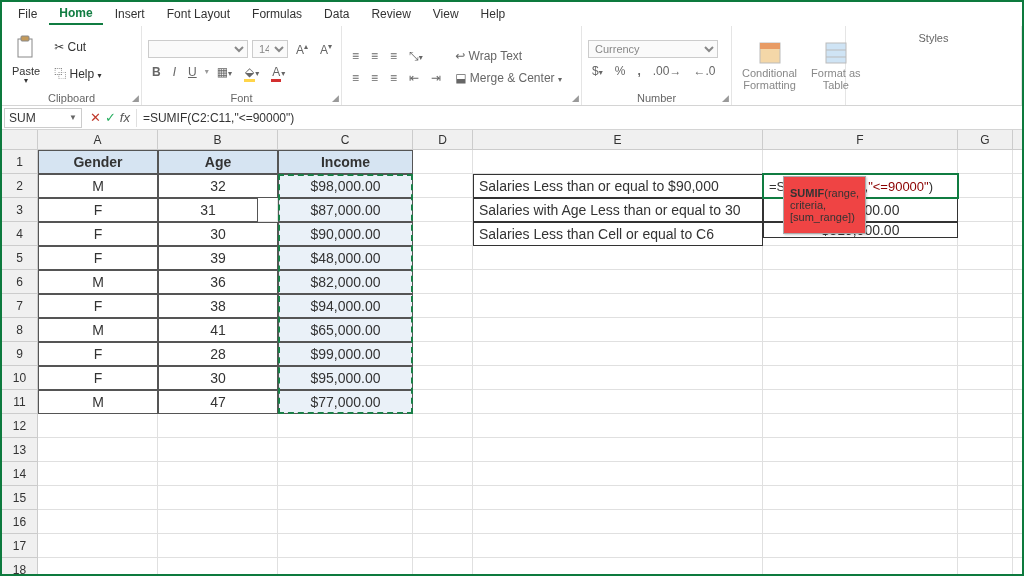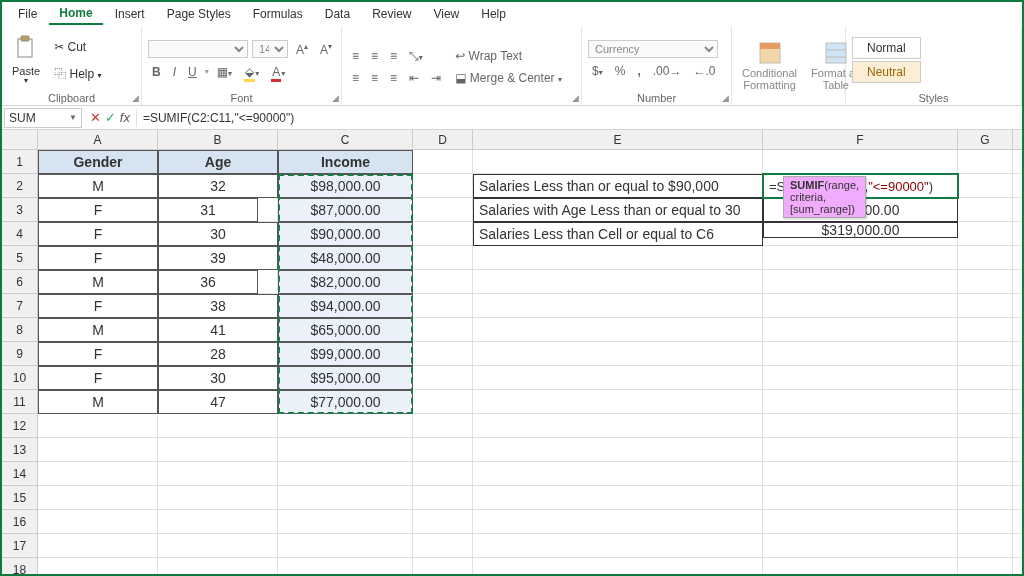--- a/index.html
+++ b/index.html
@@ -39,33 +39,33 @@
 .cells { position:absolute; left:36px; top:20px; }
 .cell { position:absolute; border-right:1px solid #e0e0e0; border-bottom:1px solid #e0e0e0; display:flex; align-items:center; padding:0 5px; font-size:14px; background:#fff; }
 .cell.header { background:#d6e4f2; font-weight:700; justify-content:center; border:1px solid #555; }
 .cell.data { border:1px solid #555; justify-content:center; }
 .cell.data.income { background:#eaf1f8; }
 .cell.bord { border:1px solid #333; }
 .cell.center { justify-content:center; }
 .marquee { position:absolute; border:2px dashed #1a7f47; pointer-events:none; animation:ants 1s linear infinite; }
 @keyframes ants { to { background-position:100% 100%; } }
 .active-cell { position:absolute; border:2px solid #107c41; pointer-events:none; }
-.tooltip { position:absolute; background:#f0abfc; border:1px solid #aaa; padding:2px 6px; font-size:11px; box-shadow:1px 1px 2px rgba(0,0,0,0.2); }
+.tooltip { position:absolute; background:#ef4444; border:1px solid #aaa; padding:10px 6px; font-size:11px; box-shadow:1px 1px 2px rgba(0,0,0,0.2); }
 .tooltip b { font-weight:700; }
 .ftoken-range { color:#3070d0; }
 .ftoken-str { color:#8b0000; }
 </style>
 </head>
 <body>
 
 <div class="menubar">
     <div class="menu">File</div>
     <div class="menu active">Home</div>
     <div class="menu">Insert</div>
-    <div class="menu">Page Styles</div>
+    <div class="menu">Font Layout</div>
     <div class="menu">Formulas</div>
     <div class="menu">Data</div>
     <div class="menu">Review</div>
     <div class="menu">View</div>
     <div class="menu">Help</div>
   </div>
 
 <div class="ribbon">
 
   <div class="rgroup" style="width:140px">
@@ -170,26 +170,20 @@
             <line x1="2" y1="16" x2="22" y2="16" stroke="#bbb"></line>
           </svg>
         <span style="white-space:pre;text-align:center">Format as
 Table</span>
       </div>
     </div>
     <div class="glabel"></div>
   </div>
 
   <div class="rgroup" style="flex:1">
-    <div class="ctrls">
-        <div class="col" style="gap:2px">
-      <div style="border:1px solid #ccc;padding:3px 14px;font-size:12px;background:#fff">Normal</div>
-      <div style="border:1px solid #ccc;padding:3px 14px;font-size:12px;background:#fbeed5;color:#9c6500">Neutral</div>
-    </div>
-      </div>
     <div class="glabel">Styles</div>
   </div>
 </div>
 
 <div class="fbar">
   <div class="namebox">
     <span>SUM</span>
     <span class="dd">▼</span>
   </div>
   <div class="fxicons">
@@ -386,21 +380,21 @@
       <div class="cell data" style="left: 0px; top: 48px; width: 120px; height: 24px;">F</div>
       <div class="cell data" style="left: 120px; top: 48px; width: 100px; height: 24px;">31</div>
       <div class="cell data income" style="left: 240px; top: 48px; width: 135px; height: 24px;">$87,000.00</div>
       <div class="cell data" style="left: 0px; top: 72px; width: 120px; height: 24px;">F</div>
       <div class="cell data" style="left: 120px; top: 72px; width: 120px; height: 24px;">30</div>
       <div class="cell data income" style="left: 240px; top: 72px; width: 135px; height: 24px;">$90,000.00</div>
       <div class="cell data" style="left: 0px; top: 96px; width: 120px; height: 24px;">F</div>
       <div class="cell data" style="left: 120px; top: 96px; width: 120px; height: 24px;">39</div>
       <div class="cell data income" style="left: 240px; top: 96px; width: 135px; height: 24px;">$48,000.00</div>
       <div class="cell data" style="left: 0px; top: 120px; width: 120px; height: 24px;">M</div>
-      <div class="cell data" style="left: 120px; top: 120px; width: 100px; height: 24px;">36</div>
+      <div class="cell data" style="left: 120px; top: 120px; width: 120px; height: 24px;">36</div>
       <div class="cell data income" style="left: 240px; top: 120px; width: 135px; height: 24px;">$82,000.00</div>
       <div class="cell data" style="left: 0px; top: 144px; width: 120px; height: 24px;">F</div>
       <div class="cell data" style="left: 120px; top: 144px; width: 120px; height: 24px;">38</div>
       <div class="cell data income" style="left: 240px; top: 144px; width: 135px; height: 24px;">$94,000.00</div>
       <div class="cell data" style="left: 0px; top: 168px; width: 120px; height: 24px;">M</div>
       <div class="cell data" style="left: 120px; top: 168px; width: 120px; height: 24px;">41</div>
       <div class="cell data income" style="left: 240px; top: 168px; width: 135px; height: 24px;">$65,000.00</div>
       <div class="cell data" style="left: 0px; top: 192px; width: 120px; height: 24px;">F</div>
       <div class="cell data" style="left: 120px; top: 192px; width: 120px; height: 24px;">28</div>
       <div class="cell data income" style="left: 240px; top: 192px; width: 135px; height: 24px;">$99,000.00</div>

